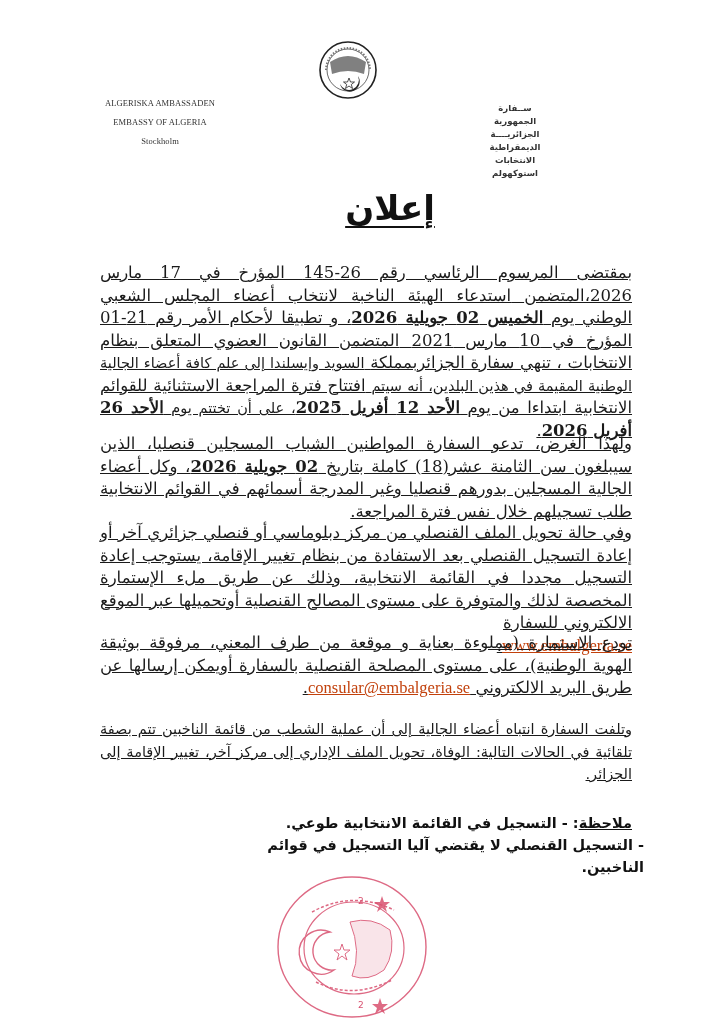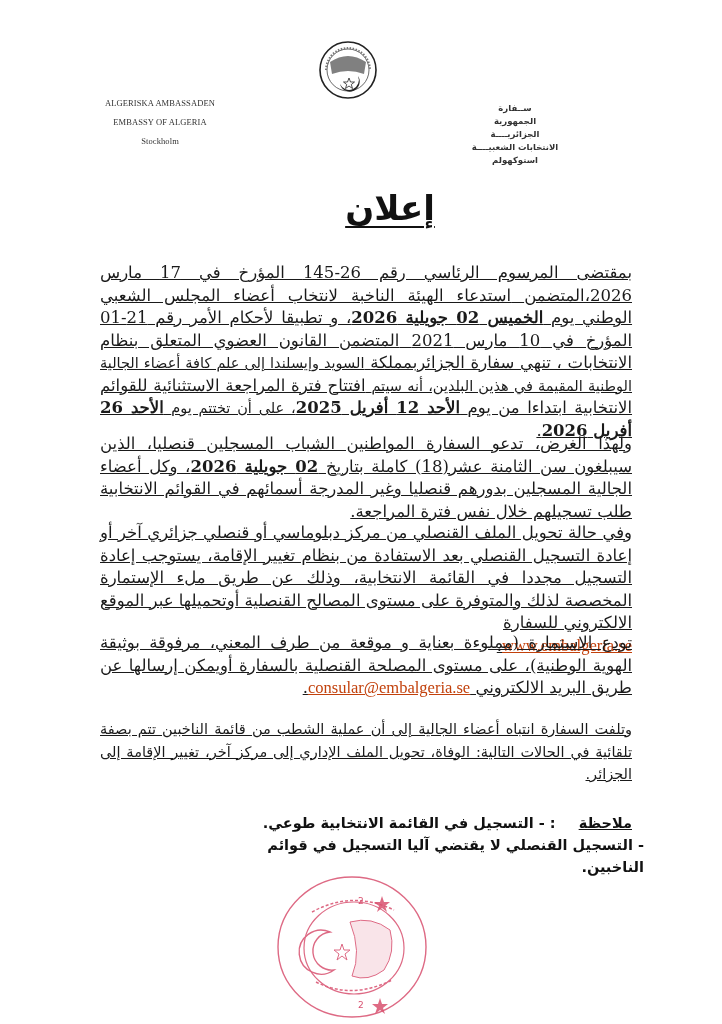--- a/index.html
+++ b/index.html
@@ -31,21 +31,21 @@
   .p3 { top: 522px; }
   .p4 { top: 632px; }
   .p5 { top: 718px; font-family: "DejaVu Sans", "Liberation Sans", sans-serif; font-size: 14.5px; }
   .p1 .l, .p2 .l { font-family: "DejaVu Sans", "Liberation Sans", sans-serif; font-size: 14.5px; }
   b { font-weight: bold; }
   a.lnk { color: #c2410c; text-decoration: underline; font-family: "Liberation Serif", serif; }
   .note {
     position: absolute; left: 220px; width: 412px; top: 812px; direction: rtl;
     font-family: "DejaVu Sans", "Liberation Sans", sans-serif; font-size: 14.5px; font-weight: bold; line-height: 22px; color: #111;
   }
-  .note .lbl { text-decoration: underline; margin-left: 23px; }
+  .note .lbl { text-decoration: underline; }
   .note .line2 { padding-right: 0; margin-right: -12px; }
   .seal { position: absolute; left: 272px; top: 872px; width: 158px; height: 150px; }
 </style>
 </head>
 <body>
 
 <svg class="emblem" viewBox="0 0 60 60">
   <circle cx="30" cy="30" r="28" fill="none" stroke="#222" stroke-width="1.6"></circle>
   <circle cx="30" cy="30" r="21" fill="none" stroke="#444" stroke-width="0.8"></circle>
   <path d="M12 22 Q30 10 48 22 L46 34 Q30 28 14 34 Z" fill="#555" opacity="0.75"></path>
@@ -56,21 +56,21 @@
 
 <div class="hdr-left">
   <div>ALGERISKA AMBASSADEN</div>
   <div>EMBASSY OF ALGERIA</div>
   <div>Stockholm</div>
 </div>
 
 <div class="hdr-right">
   <div>ســفارة</div>
   <div>الجمهورية الجزائريــــة</div>
-  <div>الانتخابات الشعبيــــة</div>
+  <div>الديمقراطية الانتخابات</div>
   <div>استوكهولم</div>
 </div>
 
 <div class="title"><span>إعلان</span></div>
 
 <div class="body p1"><span>بمقتضى المرسوم الرئاسي رقم 26-145 المؤرخ في 17 مارس 2026،المتضمن</span> <span>استدعاء الهيئة الناخبة لانتخاب أعضاء المجلس الشعبي الوطني يوم</span> <b><span>الخميس 02</span> <span>جويلية 2026</span></b><span>، و تطبيقا لأحكام الأمر رقم 21-01 المؤرخ في 10 مارس 2021</span> <span>المتضمن القانون العضوي المتعلق بنظام الانتخابات ، تنهي سفارة الجزائربمملكة</span> <span class="l">السويد وإيسلندا إلى علم كافة أعضاء الجالية الوطنية المقيمة في هذين البلدين، أنه سيتم</span> <span>افتتاح فترة المراجعة الاستثنائية للقوائم الانتخابية ابتداءا من يوم</span> <b>الأحد 12 أفريل 2025</b><span class="l">، على أن تختتم يوم</span> <b>الأحد 26 أفريل 2026</b><span>.</span></div>
 
 <div class="body p2"><span>ولهذا الغرض، تدعو السفارة المواطنين الشباب المسجلين قنصليا، الذين سيبلغون سن الثامنة عشر(18)  كاملة بتاريخ </span><b>02 جويلية 2026</b><span>، وكل أعضاء الجالية المسجلين بدورهم قنصليا وغير المدرجة أسمائهم في القوائم الانتخابية طلب تسجيلهم خلال نفس فترة المراجعة.</span></div>
 
 <div class="body p3"><span>وفي حالة تحويل الملف القنصلي من مركز دبلوماسي أو قنصلي جزائري آخر أو إعادة التسجيل القنصلي بعد الاستفادة من بنظام تغيير الإقامة، يستوجب إعادة التسجيل مجددا في القائمة الانتخابية، وذلك عن طريق ملء الإستمارة المخصصة لذلك والمتوفرة على مستوى المصالح القنصلية أوتحميلها عبر الموقع الالكتروني للسفارة</span><br><a class="lnk">www.embalgeria.se</a><span>.</span></div>

